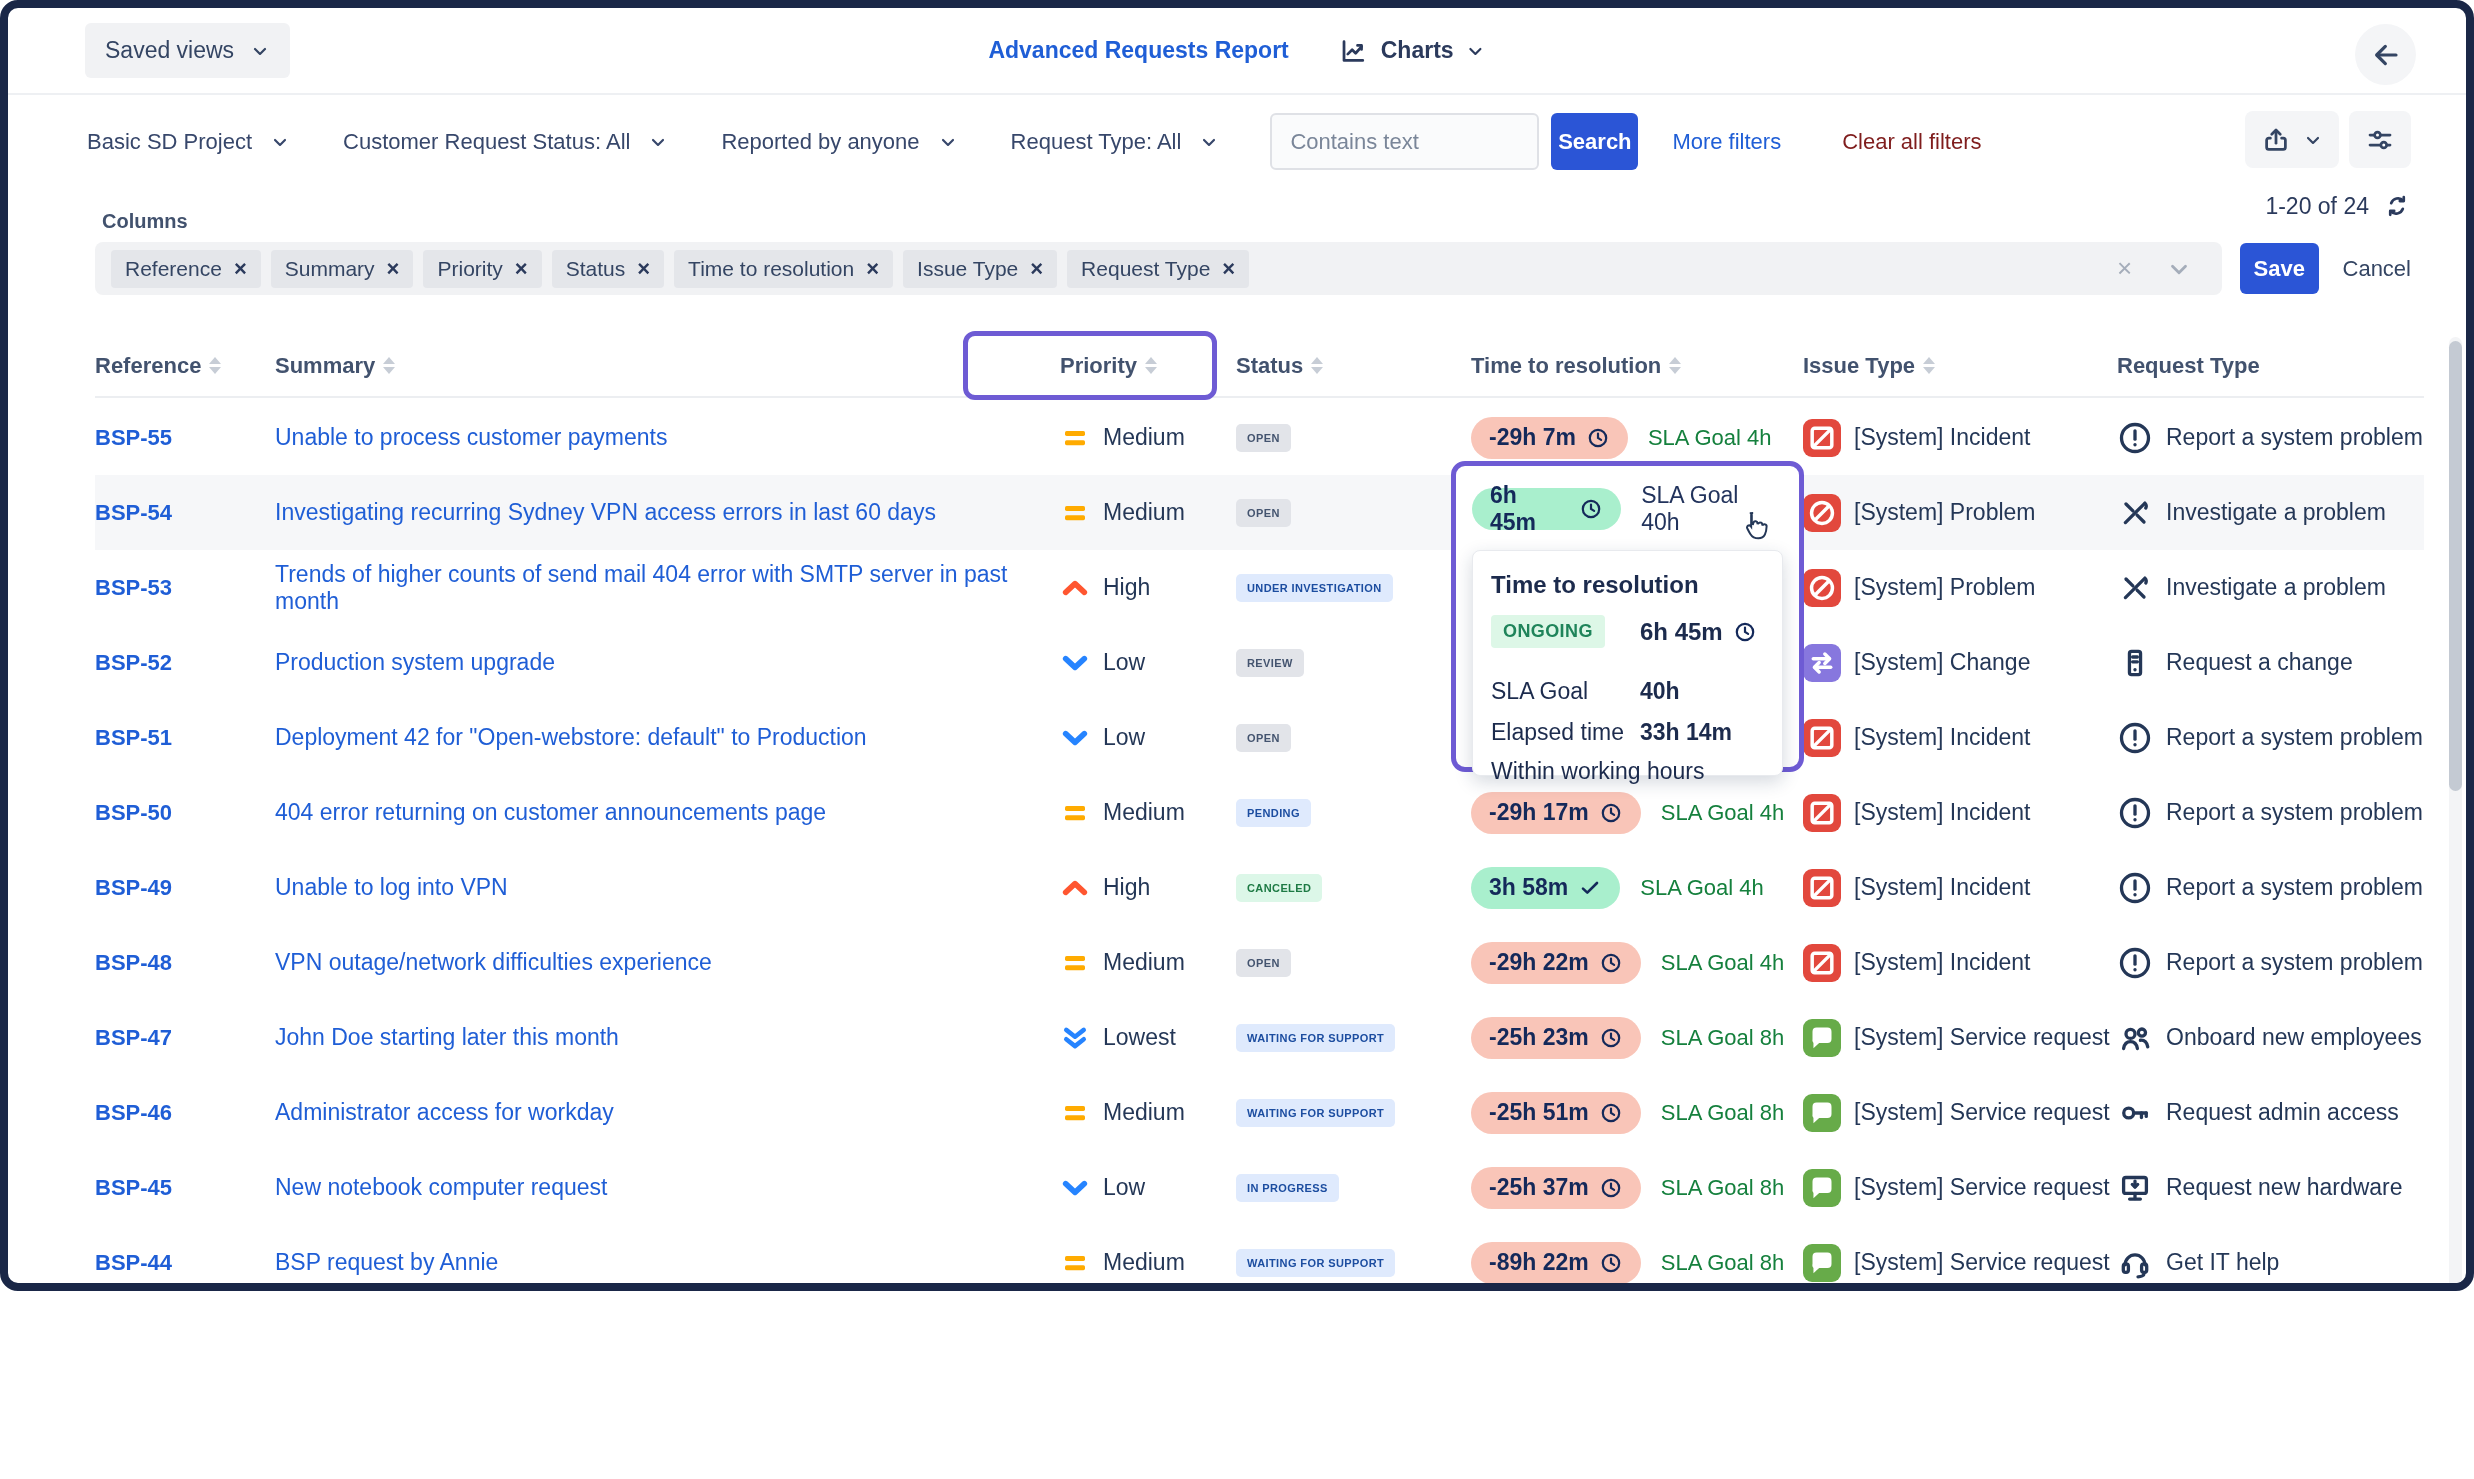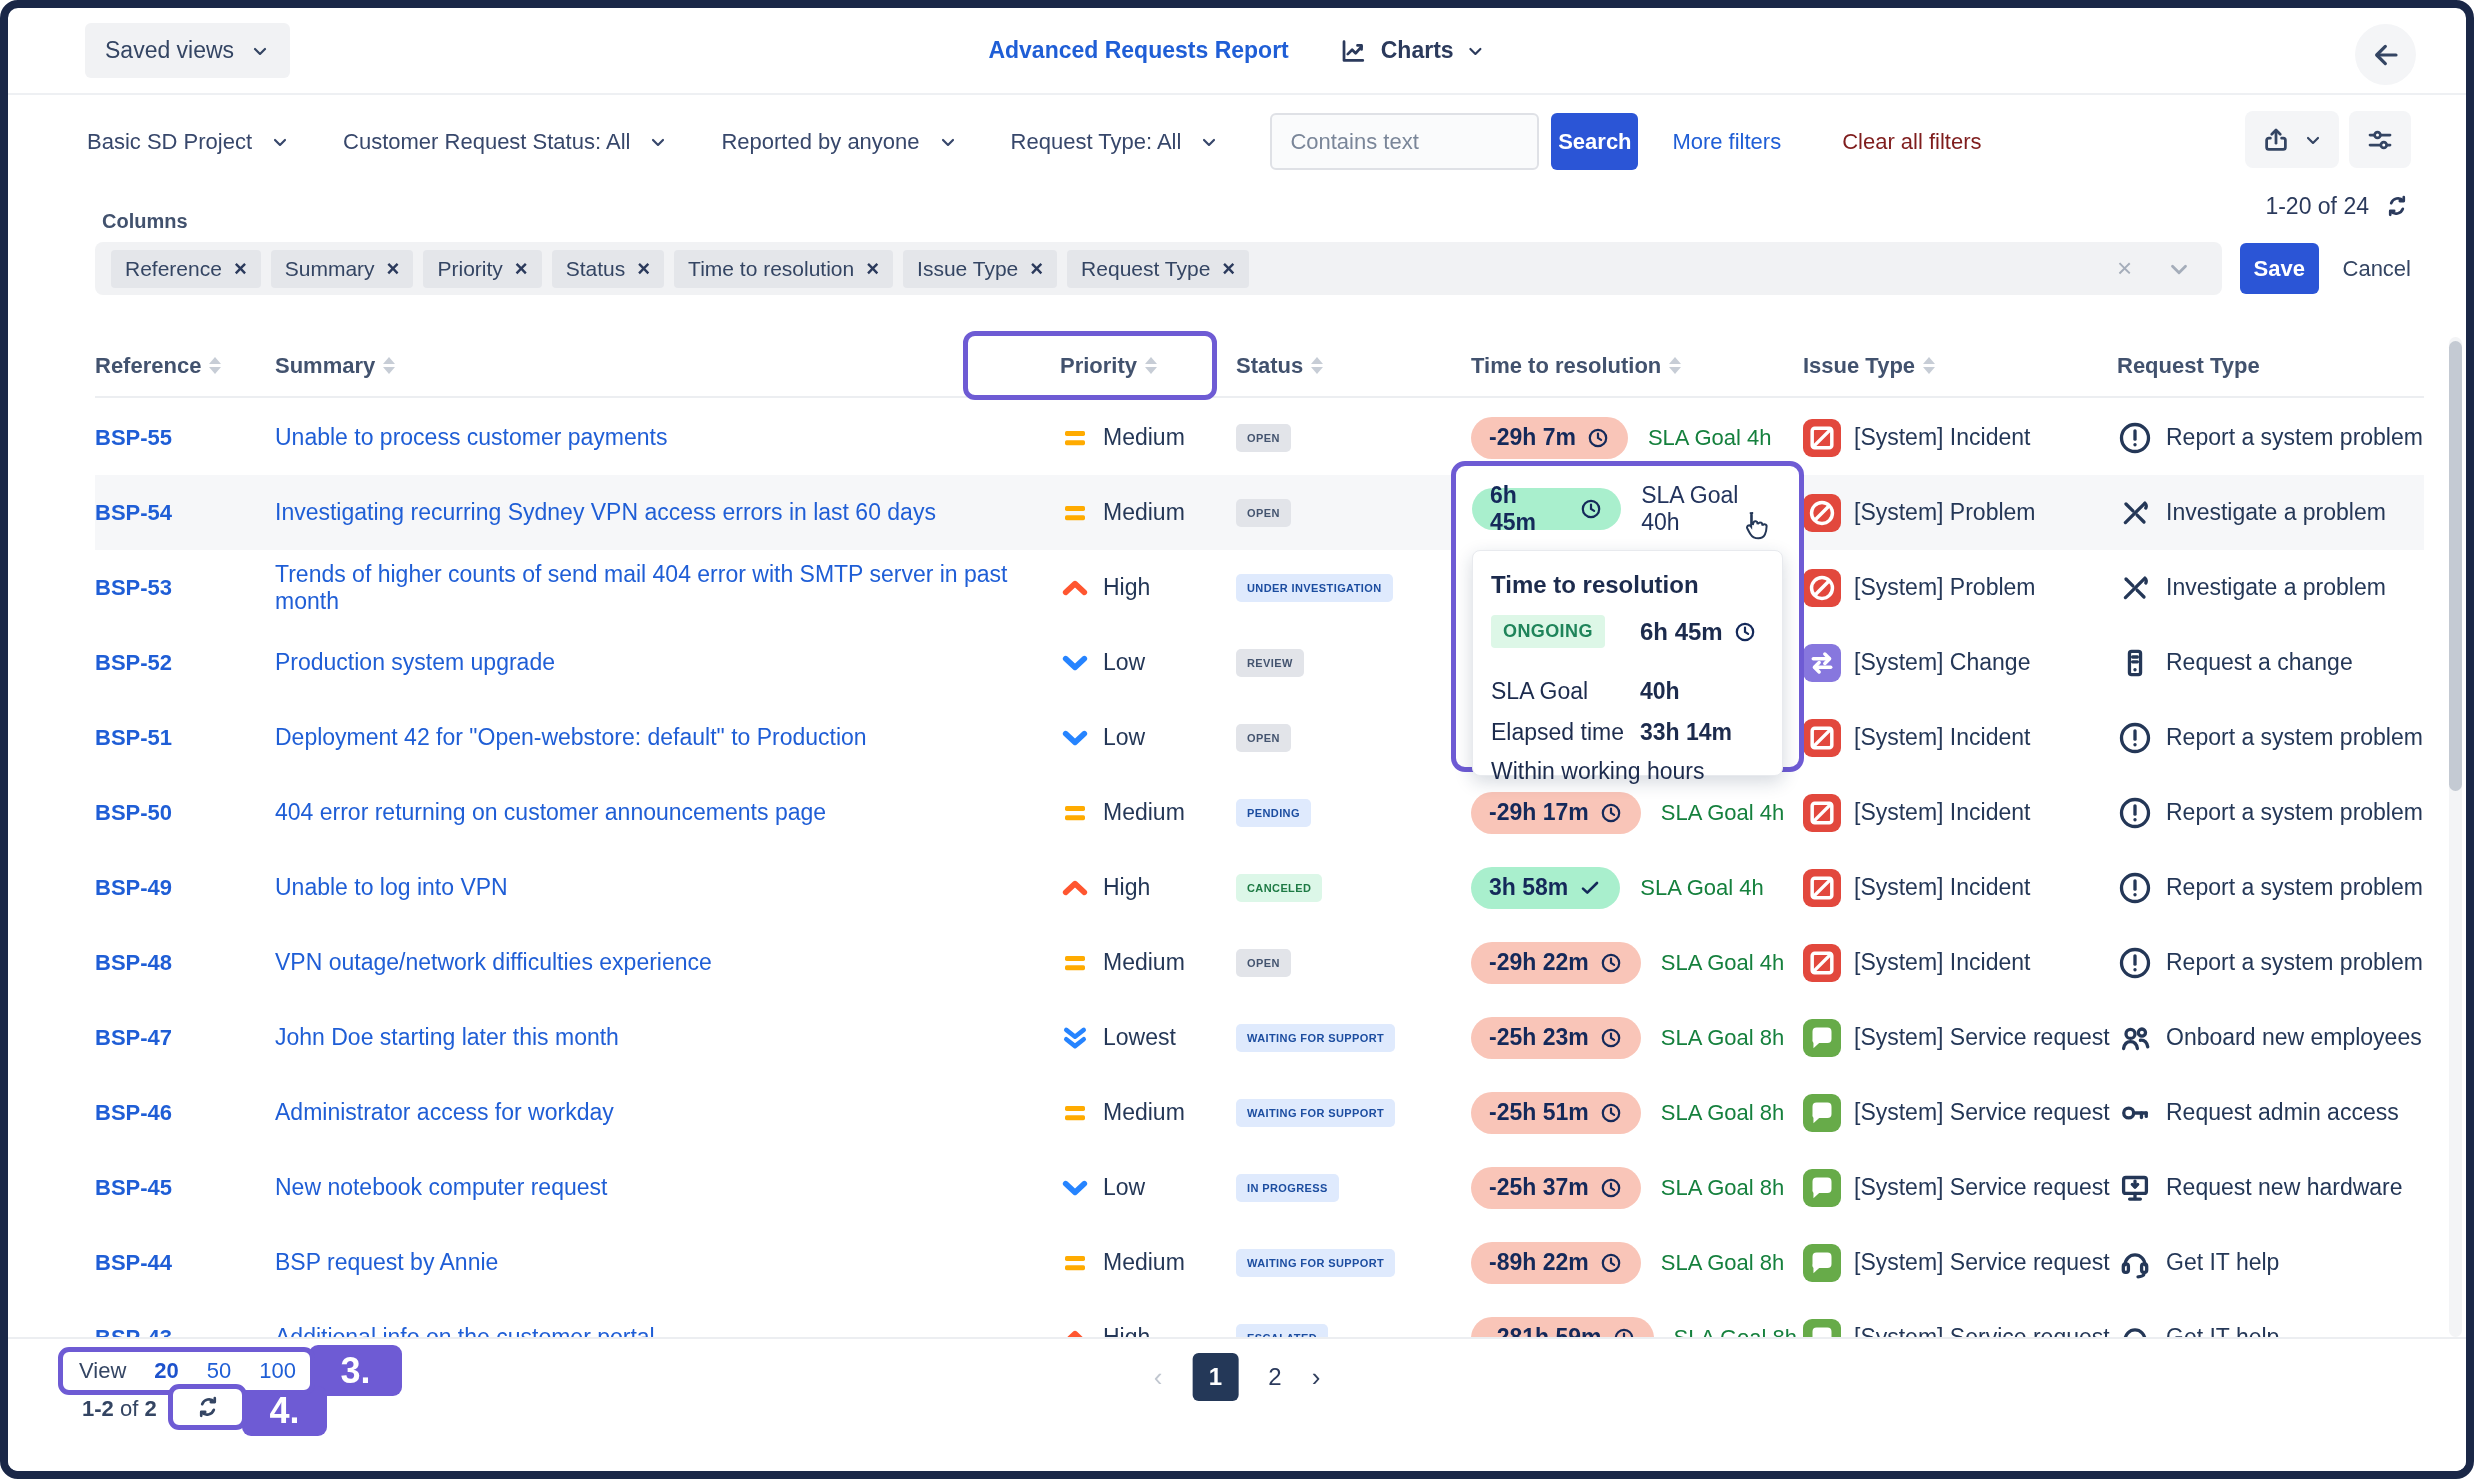--- a/index.html
+++ b/index.html
@@ -1,18 +1,18 @@
 <!DOCTYPE html>
 <html><head>
 <meta charset="utf-8">
 <style>
   * { margin:0; padding:0; box-sizing:border-box; }
   body { width:2474px; height:1479px; overflow:hidden; background:#fff;
          font-family:"Liberation Sans","DejaVu Sans",sans-serif; color:#344563; }
-  .frame { position:relative; width:2474px; height:1479px; border:8px solid #1a2747;
+  .frame { position:relative; width:2474px; height:1291px; border:8px solid #1a2747;
            border-radius:18px; background:#fff; overflow:hidden; }
 
   
   .topbar { position:absolute; left:0; right:0; top:0; height:87px;
             border-bottom:2px solid #eef0f3; display:flex; align-items:center; }
   .saved-views { margin-left:77px; background:#f1f2f4; border-radius:6px; height:55px;
                  display:flex; align-items:center; gap:16px; padding:0 20px;
                  font-size:23px; font-weight:500; color:#344563; cursor:pointer; }
   .top-center { position:absolute; left:50%; transform:translateX(-50%);
                 display:flex; align-items:center; gap:50px; }

